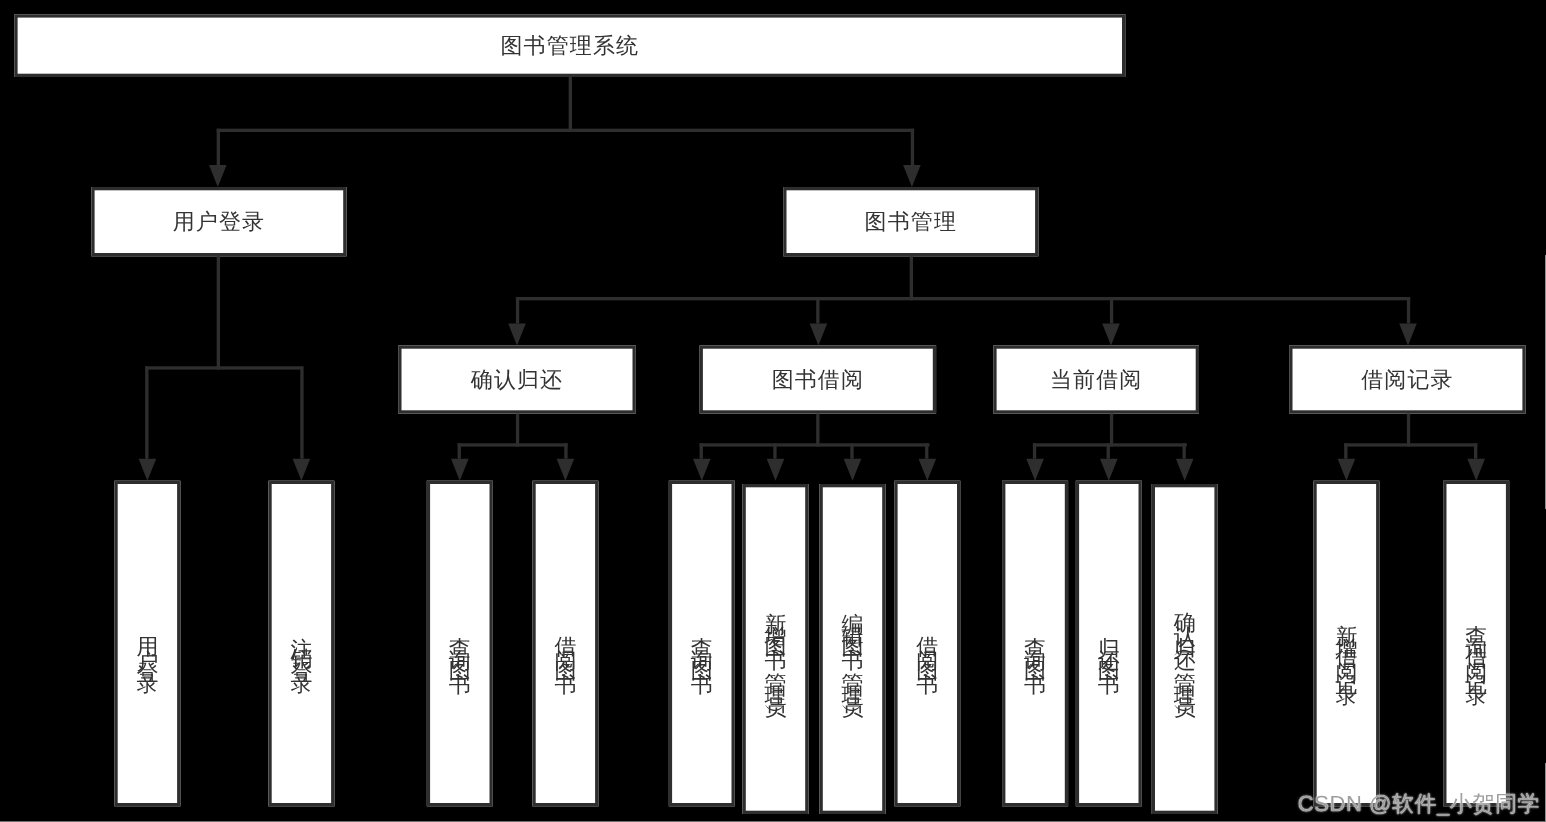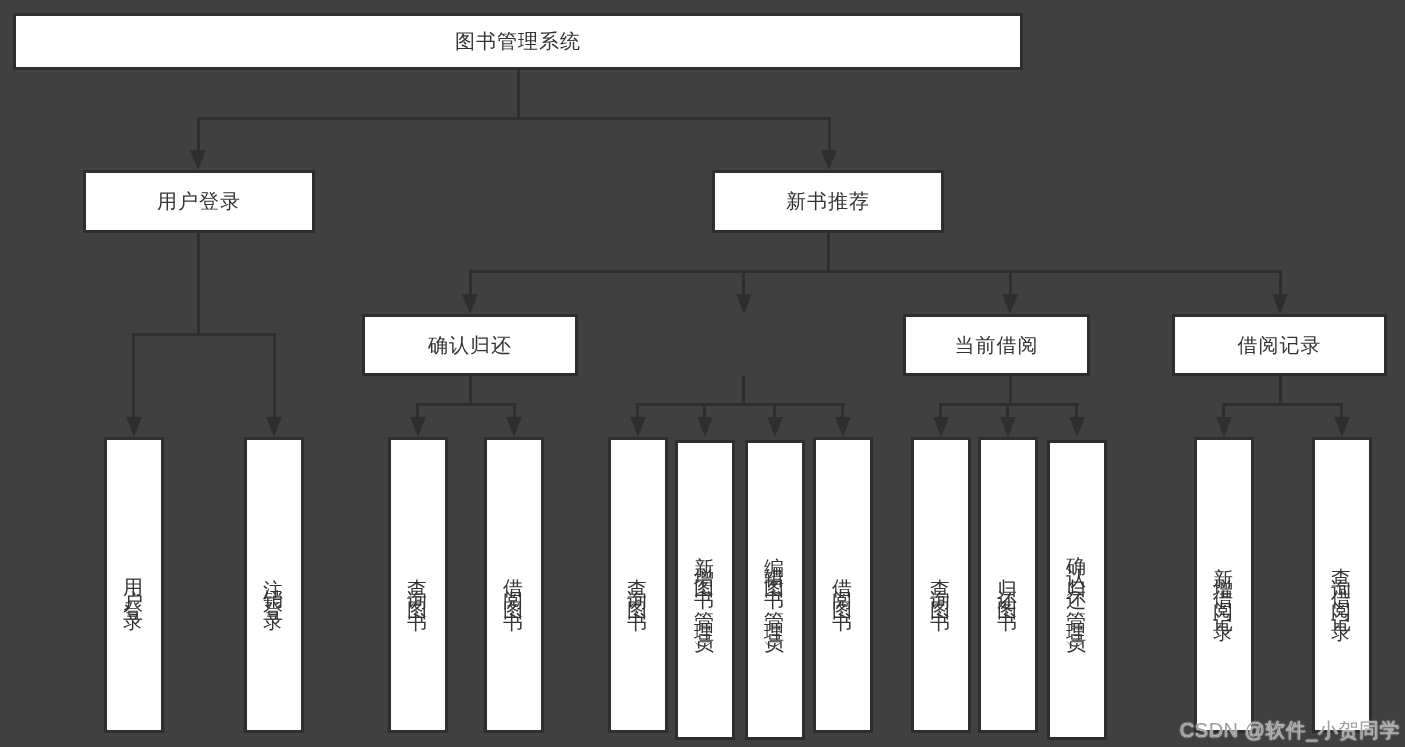--- a/index.html
+++ b/index.html
@@ -1,17 +1,17 @@
 <!DOCTYPE html>
 <html><head>
 <meta charset="utf-8">
 <style>
   html,body { margin:0; padding:0; background:#fff; }
   .stage {
-    position:relative; width:1405px; height:747px; background:#404040;
+    position:relative; width:1405px; height:747px; background:#000000;
     font-family:"Liberation Sans", sans-serif; overflow:hidden;
   }
   .node {
     position:absolute; box-sizing:border-box;
     border:3px solid #2e2e2e; background:#ffffff;
     display:flex; align-items:center; justify-content:center;
     color:#333333; font-size:20px; letter-spacing:1px;
   }
   .leaf span {
     writing-mode:vertical-rl; text-orientation:mixed;
@@ -39,25 +39,28 @@
 <div class="stage">
 
   <div class="node" style="left:13px;top:13px;width:1010px;height:57px">
     <span>图书管理系统</span>
   </div>
 
   <div class="node" style="left:83px;top:170px;width:232px;height:63px">
     <span>用户登录</span>
   </div>
   <div class="node" style="left:712px;top:170px;width:232px;height:63px">
-    <span>新书推荐</span>
+    <span>图书管理</span>
   </div>
 
   <div class="node" style="left:362px;top:314px;width:216px;height:62px">
     <span>确认归还</span>
+  </div>
+  <div class="node" style="left:636px;top:314px;width:215px;height:62px">
+    <span>图书借阅</span>
   </div>
   <div class="node" style="left:903px;top:314px;width:187px;height:62px">
     <span>当前借阅</span>
   </div>
   <div class="node" style="left:1172px;top:314px;width:215px;height:62px">
     <span>借阅记录</span>
   </div>
 
   <div class="node leaf" style="left:104px;top:437px;width:60px;height:296px">
     <span>用户登录</span>

